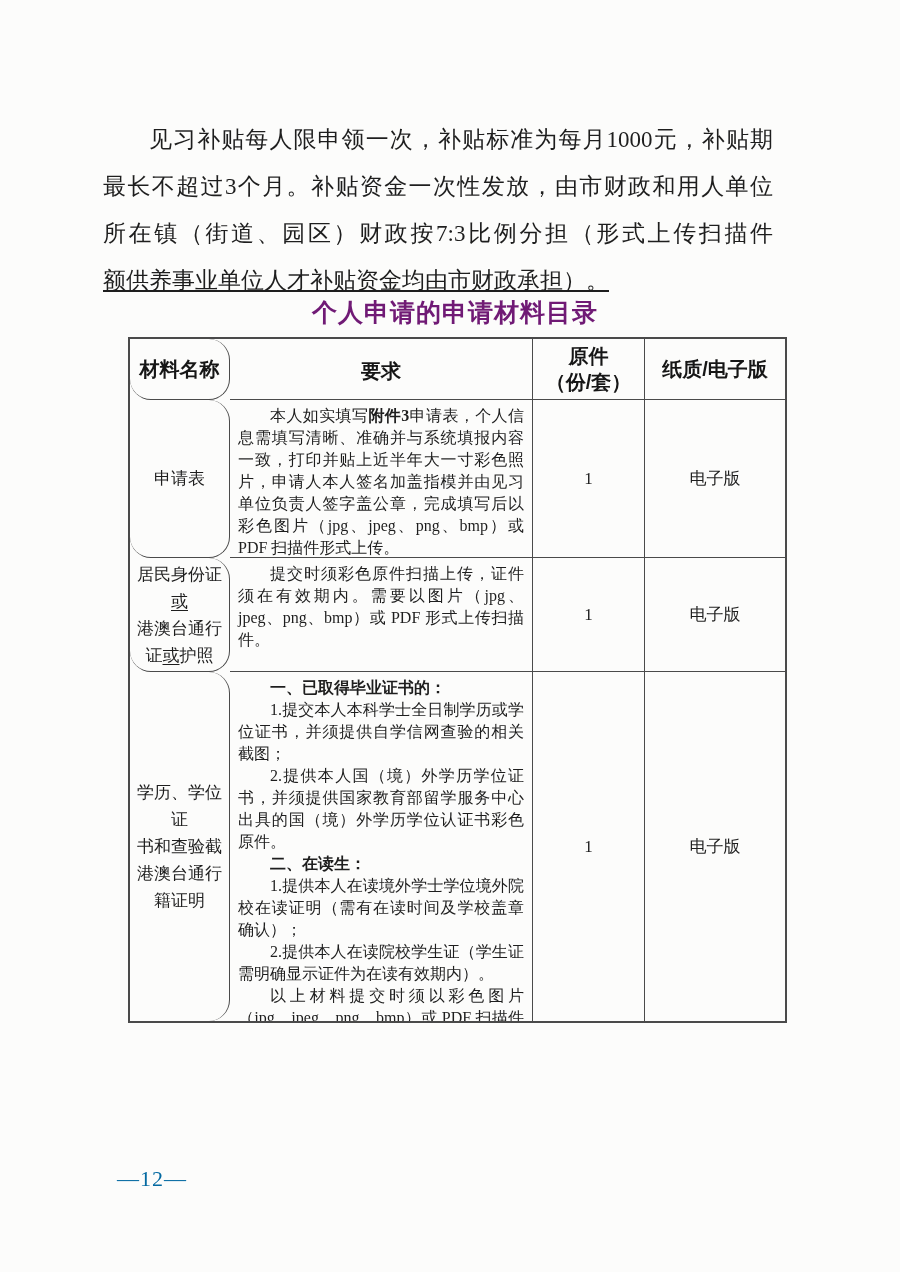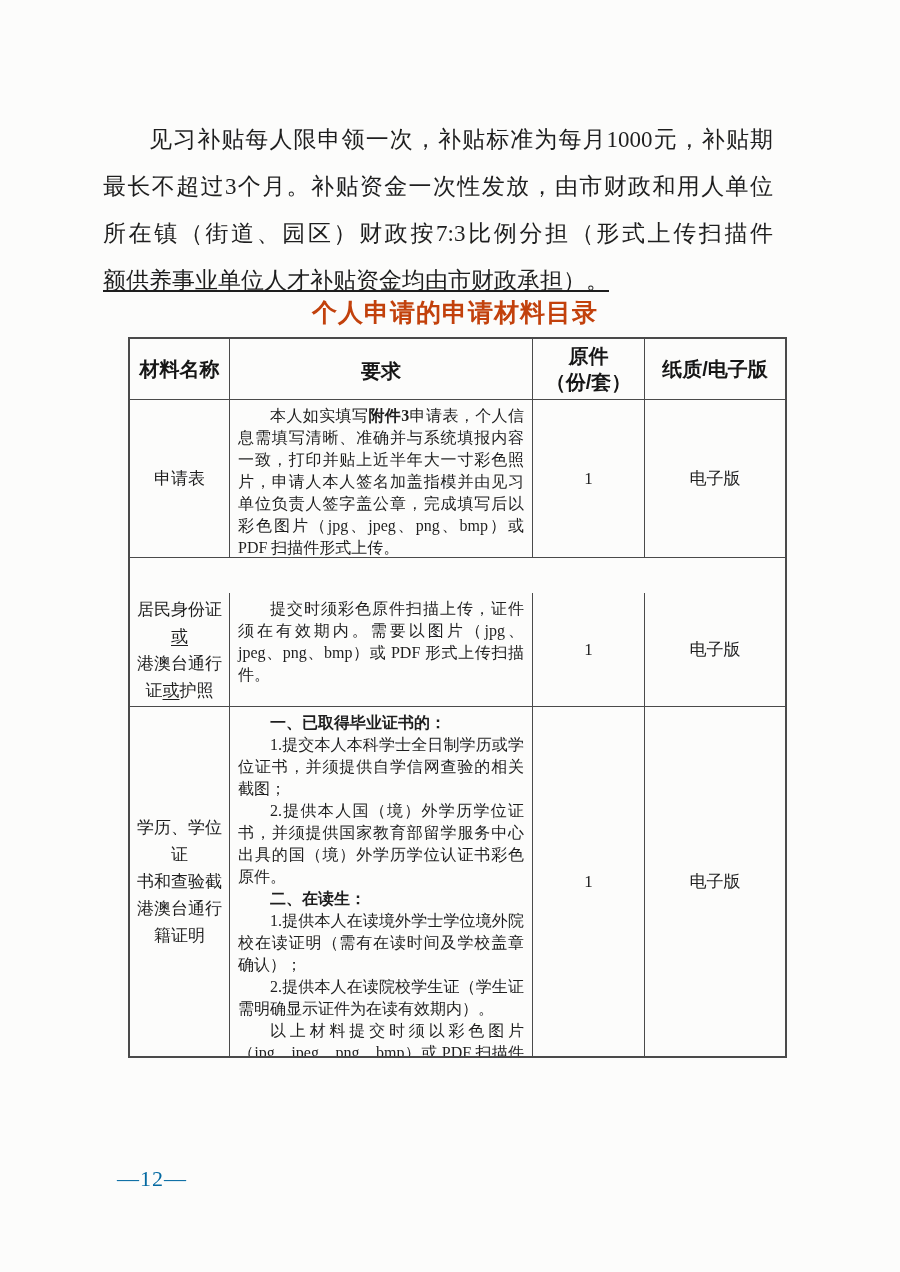--- a/index.html
+++ b/index.html
@@ -14,21 +14,21 @@
   }
   
   .intro{position:absolute;left:103px;top:116px;width:670px;font-size:23px;}
   .para-line{line-height:47px;text-align:justify;text-align-last:justify;}
   .para-line.first{text-indent:2em;}
   .para-line.last{text-align-last:left;text-decoration:underline;}
   
   .doc-title{
     position:absolute;left:120px;top:296px;width:670px;margin:0;
     text-align:center;font-family:Liberation Serif, serif;
-    font-size:25px;font-weight:bold;color:#c2410c;letter-spacing:1px;
+    font-size:25px;font-weight:bold;color:#701a75;letter-spacing:1px;
   }
   
   .materials-table{
     position:absolute;left:128px;top:337px;width:655px;
     border:2px solid #4a4a4a;box-sizing:content-box;background:transparent;
   }
   .tr{display:grid;grid-template-columns:100px 303px 112px 140px;}
   .td{
     border-right:1px solid #4a4a4a;border-bottom:1px solid #4a4a4a;
     box-sizing:border-box;overflow:hidden;
@@ -37,25 +37,25 @@
   #table-body .tr:last-child .td{border-bottom:none;}
   
   .thead{height:61px;}
   .thead .td{
     display:flex;flex-direction:column;align-items:center;justify-content:center;
     font-family:"Liberation Sans","DejaVu Sans",sans-serif;
     font-weight:bold;font-size:20px;color:#161616;text-align:center;line-height:26px;
   }
   
   #table-body .tr:nth-child(1){height:158px;}
-  #table-body .tr:nth-child(2){height:114px;margin-top:35px;}
+  #table-body .tr:nth-child(2){height:114px;}
   #table-body .tr:nth-child(3){height:349px;}
   .col-name{
     display:flex;flex-direction:column;align-items:center;justify-content:center;
-    font-size:17px;line-height:27px;text-align:center;padding:2px;
+    font-size:17px;line-height:27px;text-align:center;padding:2px;border-radius:21px;
   }
   .col-req{padding:5px 8px 2px 8px;font-size:16px;line-height:22px;text-align:justify;}
   .req-para{text-indent:2em;}
   .col-orig,.col-format{
     display:flex;align-items:center;justify-content:center;font-size:17px;
   }
   .b{font-weight:bold;}
   .u{text-decoration:underline;text-underline-offset:3px;}
   
   .page-number{

